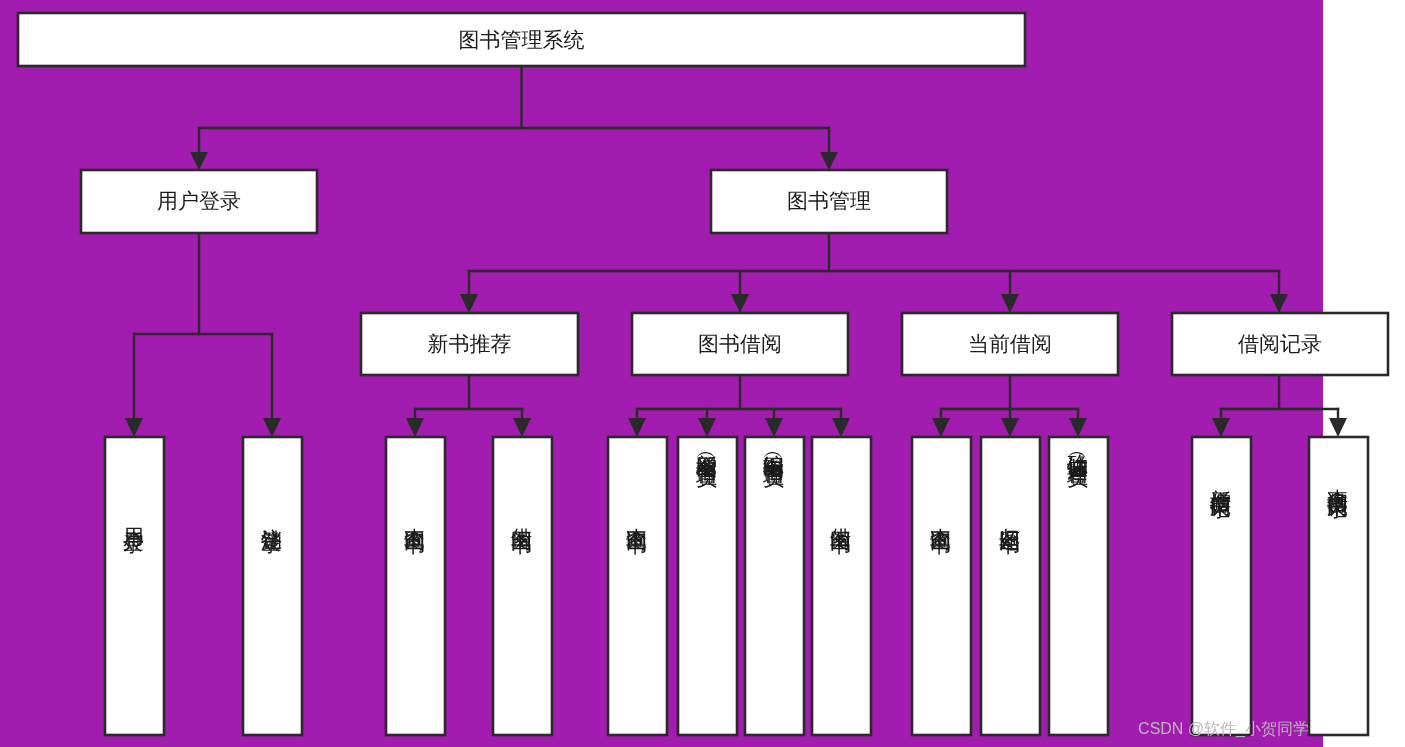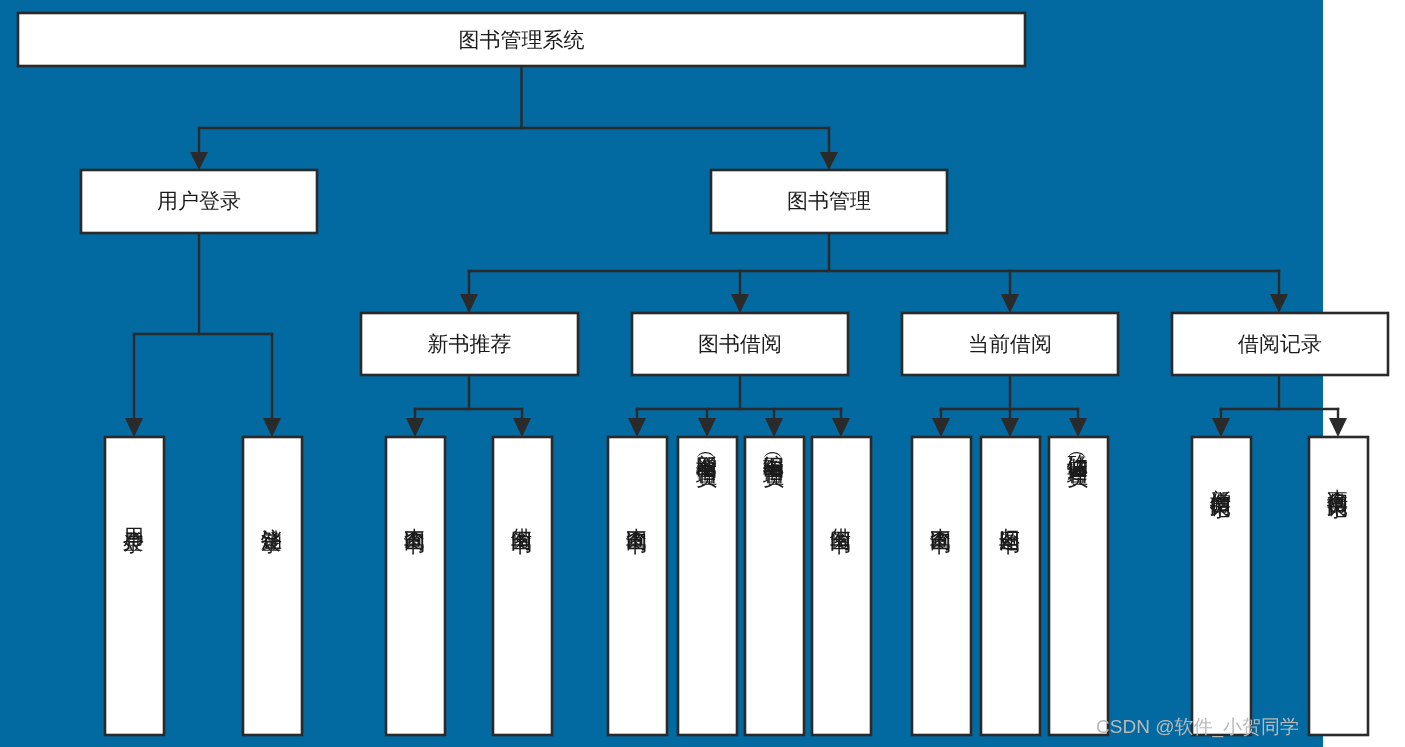--- a/index.html
+++ b/index.html
@@ -12,21 +12,21 @@
     width: 1405px;
     height: 747px;
     font-family: "Liberation Sans", "DejaVu Sans", sans-serif;
     overflow: hidden;
     position: relative;
   }
   #diagram-root {
     position: relative;
     width: 1323px;
     height: 747px;
-    background: #0369a1;
+    background: #a21caf;
   }
   svg.diagram-canvas {
     position: absolute;
     left: 0;
     top: 0;
     width: 1405px;
     height: 747px;
   }
   .node-box {
     fill: #ffffff;
@@ -54,24 +54,24 @@
     font-family: "Liberation Sans", "DejaVu Sans", sans-serif;
     font-size: 21px;
     fill: #1b1b1b;
     writing-mode: vertical-rl;
     text-orientation: upright;
     text-anchor: middle;
     letter-spacing: 2px;
   }
   .watermark-text {
     position: absolute;
-    right: 24px;
+    right: 14px;
     bottom: 7px;
     font-family: "Liberation Sans", "DejaVu Sans", sans-serif;
-    font-size: 19px;
+    font-size: 16px;
     color: #b9b9b9;
     white-space: nowrap;
     user-select: none;
   }
 </style>
 </head>
 <body>
 
 <div id="diagram-root">
 

